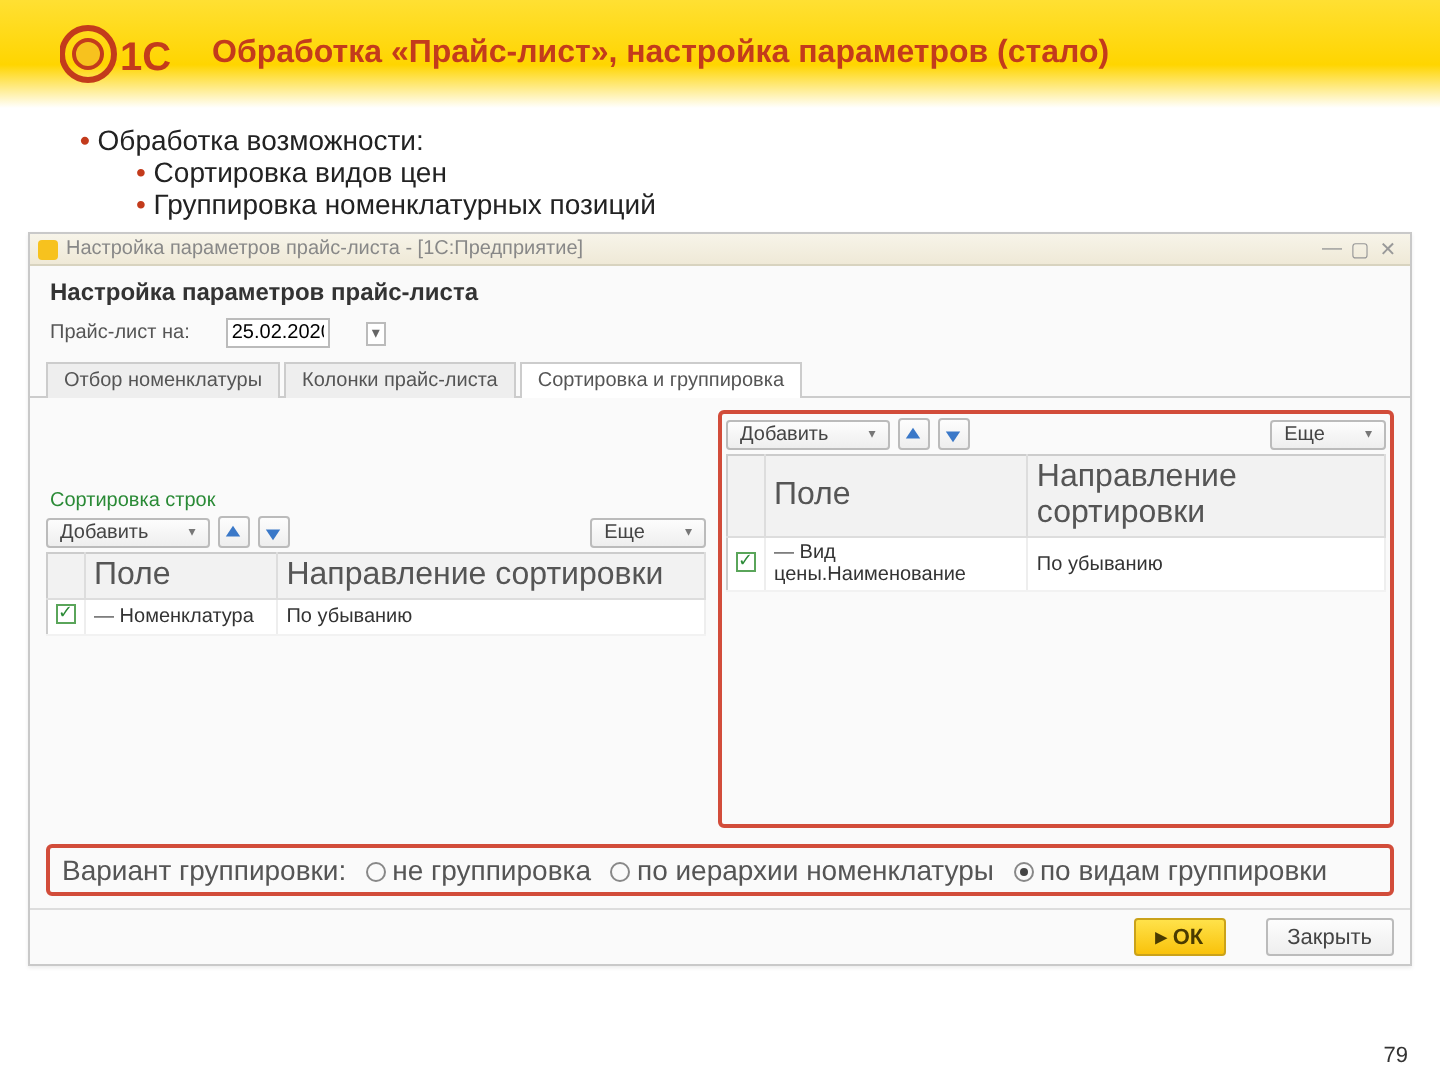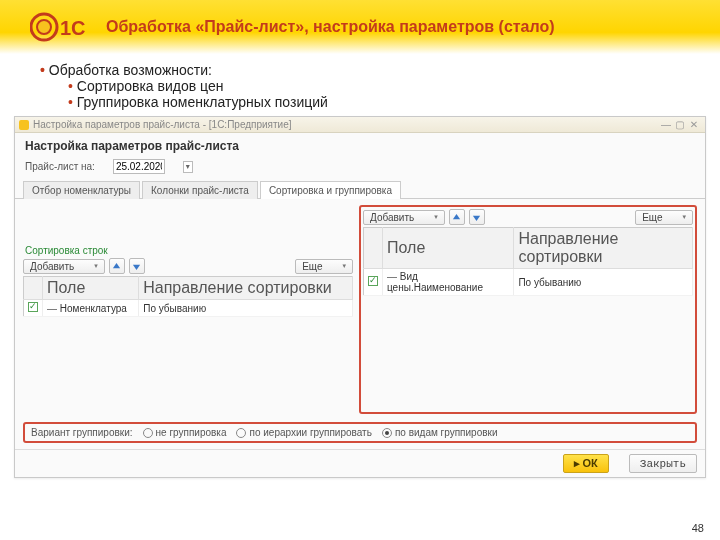--- a/index.html
+++ b/index.html
@@ -36,26 +36,26 @@
   .arrowbtn svg { width:9px; height:9px; }
   .toolbar .grow { flex:1; }
   .grid { border:1px solid #ccc; background:#fff; width:100%; border-collapse:collapse; }
   .grid th { background:#f2f2f2; font-weight:normal; text-align:left; padding:2px 4px; border-right:1px solid #ddd; border-bottom:1px solid #ddd; font-size:16px; color:#555;}
   .grid td { padding:2px 4px; border-right:1px solid #eee; border-bottom:1px solid #f2f2f2; font-size:10px; color:#333;}
   .grid th:first-child, .grid td:first-child { width:18px; text-align:center; }
   .chk { width:10px; height:10px; border:1px solid #5aa55a; display:inline-block; position:relative; }
   .chk::after { content:"✓"; color:#2a8a36; font-size:9px; position:absolute; top:-2px; left:0; }
   .dash { color:#555; }
   .gridwrap { height:138px; overflow:hidden; border:0; }
-  .groupbar { margin:4px 8px 6px; border:2px solid #d24c3a; border-radius:3px; padding:3px 6px; display:flex; align-items:center; gap:10px; font-size:10px; color:#555; }
+  .groupbar { margin:4px 8px 6px; border:2px solid #d24c3a; border-radius:3px; padding:3px 6px; display:flex; align-items:center; gap:10px; font-size:14px; color:#555; }
   .radio { width:10px; height:10px; border:1px solid #888; border-radius:50%; display:inline-block; vertical-align:middle; margin-right:3px; position:relative; }
   .radio.sel::after { content:""; position:absolute; inset:2px; background:#444; border-radius:50%; }
   .footer { border-top:1px solid #ddd; padding:4px 8px; display:flex; justify-content:flex-end; gap:20px; background:#fafafa;}
   .okbtn { background:linear-gradient(#ffe24a,#f9c20b); border:1px solid #caa21a; color:#4a3b00; font-weight:bold; padding:2px 10px; border-radius:2px; font-size:11px; }
-  .closebtn { border:1px solid #bbb; background:linear-gradient(#fdfdfd,#eee); padding:2px 10px; border-radius:2px; font-size:11px; color:#444;font-family:Liberation Mono, monospace;}
+  .closebtn { border:1px solid #bbb; background:linear-gradient(#fdfdfd,#eee); padding:2px 10px; border-radius:2px; font-size:11px; color:#444;}
   .pagenum { position:absolute; bottom:6px; right:16px; font-size:11px; color:#333; }
 </style>
 </head>
 <body>
 
 <div class="slide-header">
   <div class="logo">
     <svg viewBox="0 0 56 36">
         <circle cx="14" cy="18" r="13" fill="none" stroke="#c33b1c" stroke-width="3"></circle>
         <circle cx="14" cy="18" r="7" fill="#f7c21e" stroke="#c33b1c" stroke-width="2"></circle>
@@ -176,23 +176,23 @@
         </tr>
       </tbody>
           </table>
       </div>
     </div>
   </div>
 
   <div class="groupbar">
     <span>Вариант группировки:</span>
     <label><span class="radio"></span><span>не группировка</span></label>
-    <label><span class="radio"></span><span>по иерархии группировать</span></label>
+    <label><span class="radio"></span><span>по иерархии номенклатуры</span></label>
     <label><span class="radio sel"></span><span>по видам группировки</span></label>
   </div>
 
   <div class="footer">
     <button class="okbtn">▸ <span>ОК</span></button>
     <button class="closebtn">Закрыть</button>
   </div>
 </div>
 
-<div class="pagenum">48</div>
+<div class="pagenum">79</div>
 
 </body></html>

